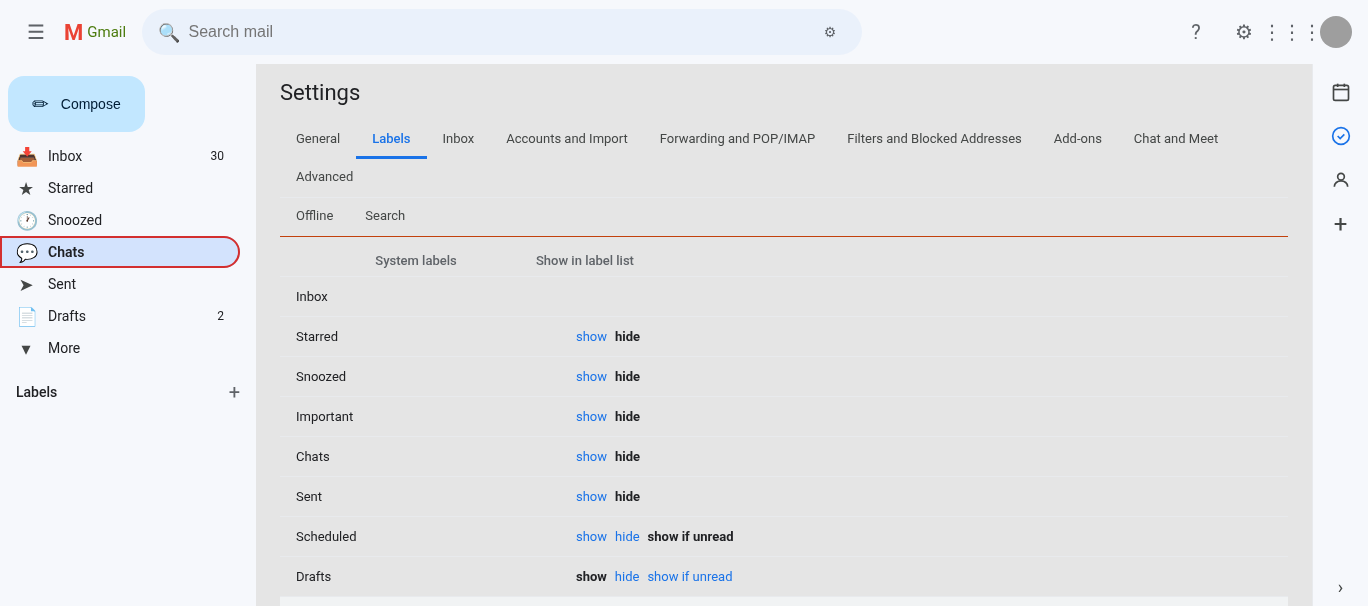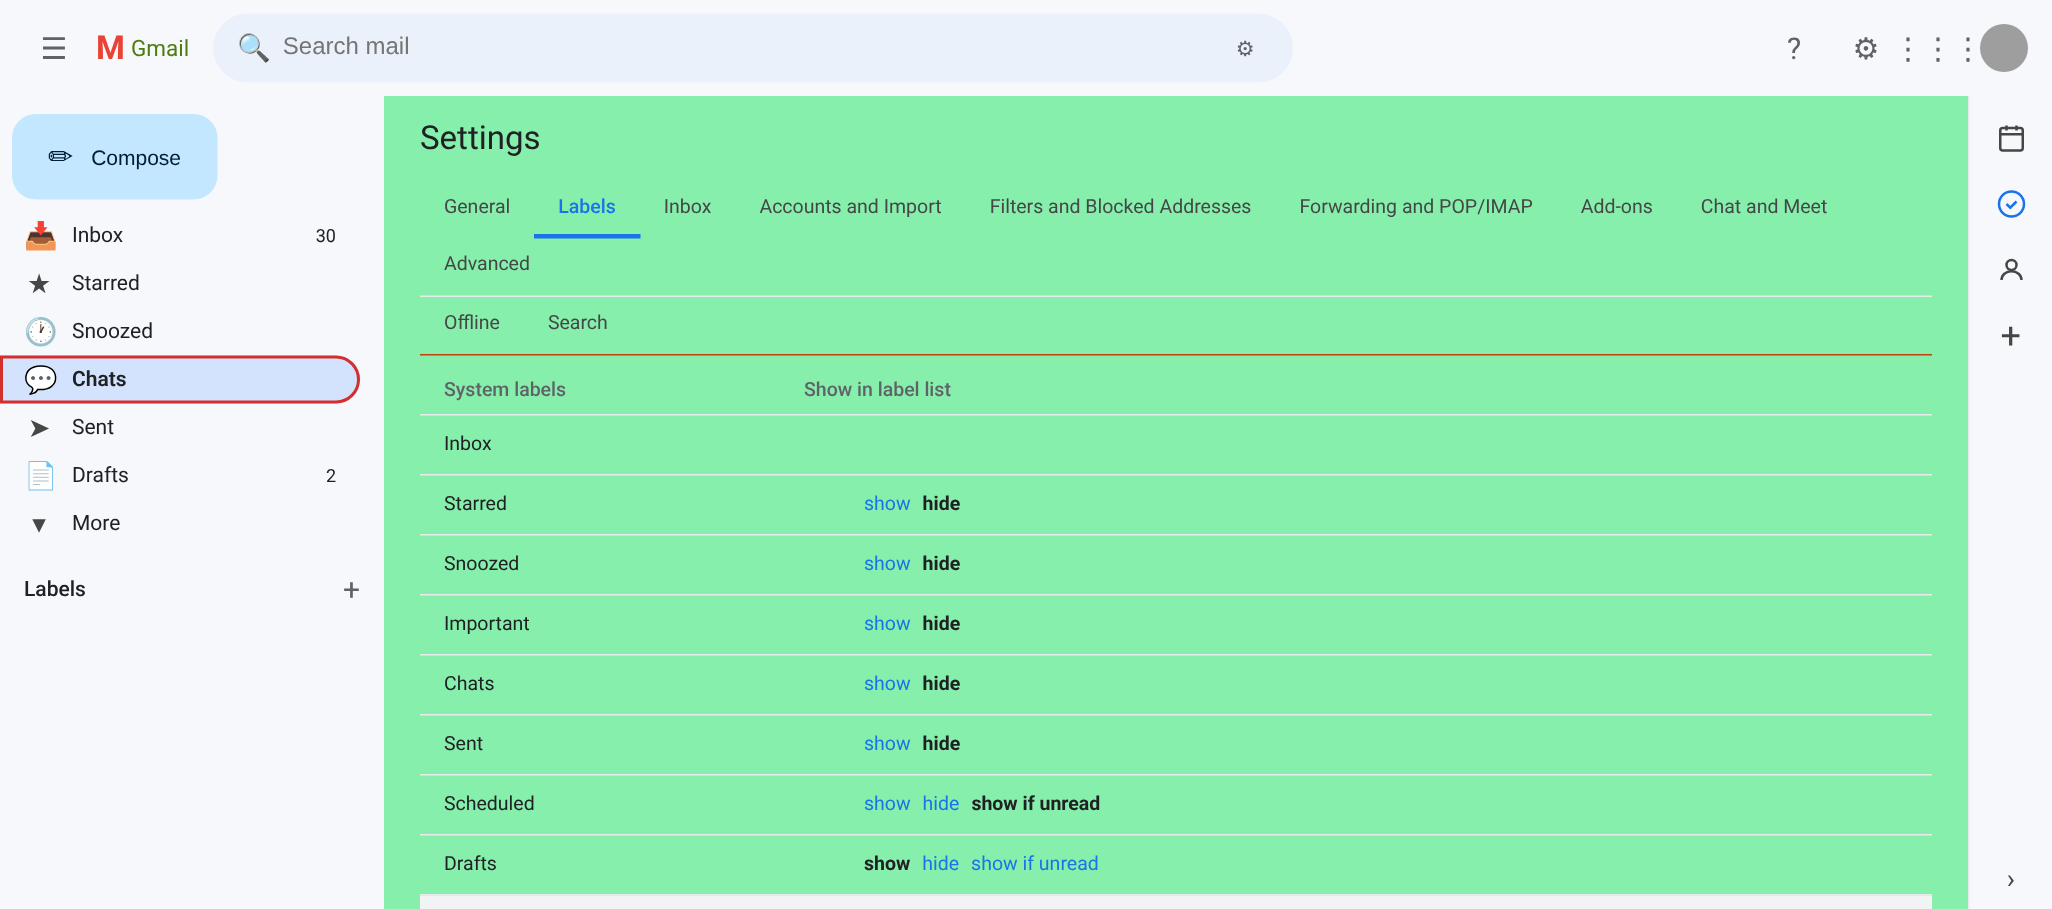--- a/index.html
+++ b/index.html
@@ -56,34 +56,34 @@
 
     
     .side-icons {
       width: 56px; flex-shrink: 0; display: flex; flex-direction: column; align-items: center;
       padding-top: 8px; gap: 4px; background: #f6f8fc; border-left: 1px solid #e8eaed;
     }
     .side-icon-btn { width: 40px; height: 40px; display: flex; align-items: center; justify-content: center; border-radius: 50%; cursor: pointer; color: #444746; font-size: 20px; }
     .side-icon-btn.active { color: #1a73e8; }
 
     
-    .settings-content { flex: 1; overflow-y: auto; padding: 16px 24px; background: #86efac; }
+    .settings-content { flex: 1; overflow-y: auto; padding: 16px 24px; background: #e5e5e5; }
     .settings-title { font-size: 22px; color: #202124; margin-bottom: 16px; font-weight: 400; }
     .settings-tabs { display: flex; gap: 0; border-bottom: 1px solid #e8eaed; margin-bottom: 0; flex-wrap: wrap; }
     .tab {
       padding: 10px 16px; font-size: 13px; cursor: pointer; color: #444746;
       border-bottom: 3px solid transparent; white-space: nowrap;
     }
     .tab.active { color: #1a73e8; border-bottom-color: #1a73e8; font-weight: 500; }
     .tab-row2 { display: flex; border-bottom: 1px solid #c2410c; }
 
     
     .labels-table { width: 100%; margin-top: 8px; }
     .table-header { display: flex; padding: 8px 16px; font-size: 13px; color: #5f6368; font-weight: 500; border-bottom: 1px solid #e8eaed; }
-    .col-label { flex: 0 0 240px; }
+    .col-label { flex: 0 0 240px; text-align: center; }
     .col-show { flex: 1; }
     .table-row { display: flex; align-items: center; padding: 8px 16px; font-size: 13px; border-bottom: 1px solid #e8eaed; min-height: 40px; }
     .table-row.highlighted-row { background: #f1f3f4; }
     .row-name { flex: 0 0 240px; color: #202124; }
     .row-actions { display: flex; gap: 8px; align-items: center; margin-left: 40px; }
     .action-link { color: #1a73e8; cursor: pointer; text-decoration: none; }
     .action-bold { font-weight: 700; color: #202124; }
 
     
     .settings-content::-webkit-scrollbar { width: 8px; }
@@ -163,22 +163,22 @@
 
   <div class="right-panel">
     <div class="settings-content">
       <h1 class="settings-title">Settings</h1>
 
       <div class="settings-tabs">
         <div class="tab">General</div>
         <div class="tab active">Labels</div>
         <div class="tab">Inbox</div>
         <div class="tab">Accounts and Import</div>
+        <div class="tab">Forwarding and POP/IMAP</div>
         <div class="tab">Filters and Blocked Addresses</div>
-        <div class="tab">Forwarding and POP/IMAP</div>
         <div class="tab">Add-ons</div>
         <div class="tab">Chat and Meet</div>
         <div class="tab">Advanced</div>
       </div>
 
       <div class="tab-row2">
         <div class="tab">Offline</div>
         <div class="tab">Search</div>
       </div>
 

